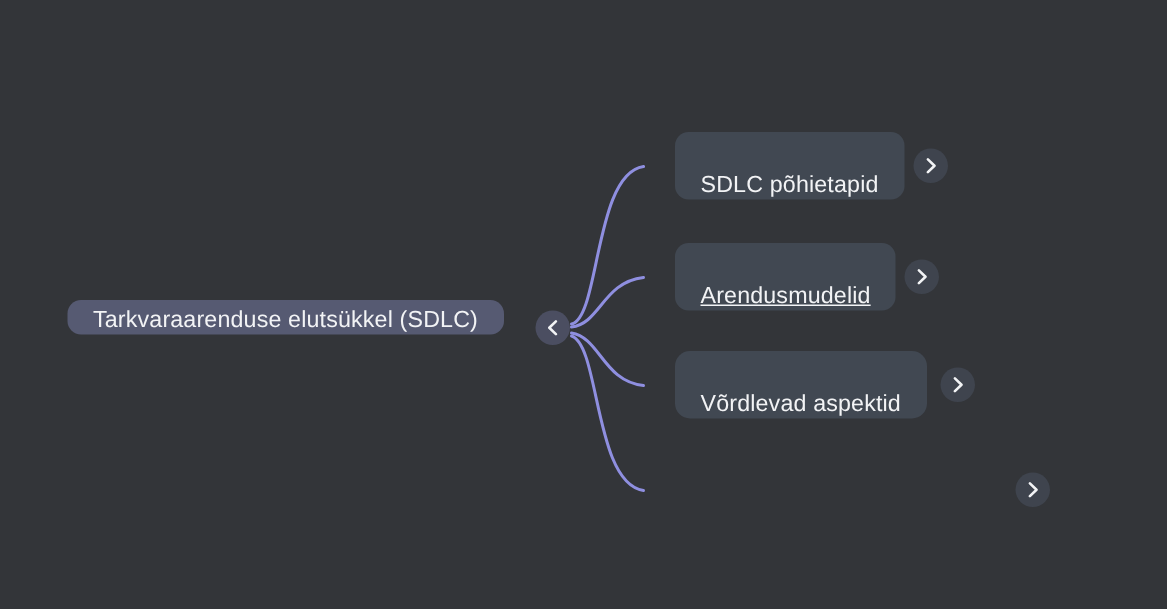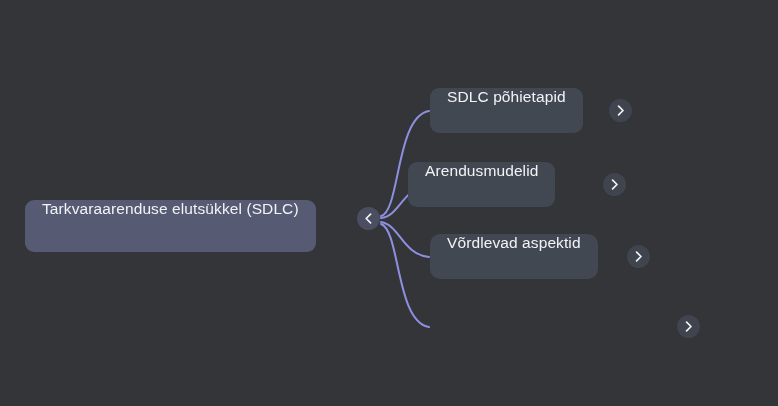--- a/index.html
+++ b/index.html
@@ -30,46 +30,47 @@
     top: 0;
     width: 778px;
     height: 406px;
     pointer-events: none;
   }
 
   
   .node {
     position: absolute;
     display: flex;
-    align-items: flex-start;
+    align-items: flex-end;
     box-sizing: border-box;
     border-radius: 9px;
     color: #f2f3f5;
     white-space: nowrap;
     letter-spacing: 0.1px;
+    margin-left: 20px;
   }
 
   .node-root {
     background: #565a72;
     left: 25px;
     top: 200px;
-    height: 52px;
+    height: 23px;
     padding: 0 17px;
     font-size: 15.5px;
   }
 
   .node-child {
     background: #414852;
     height: 45px;
     padding: 0 17px;
     font-size: 15.5px;
   }
 
   .child-1 { left: 430px; top: 88px;  }
-  .child-2 { left: 408px; top: 162px; }
+  .child-2 { left: 430px; top: 162px; text-decoration: underline; }
   .child-3 { left: 430px; top: 234px; border-radius: 10px; }
   .child-4 { left: 430px; top: 304px; }
 
   
   .toggle {
     position: absolute;
     width: 23px;
     height: 23px;
     border-radius: 50%;
     background: #4a4d5f;

